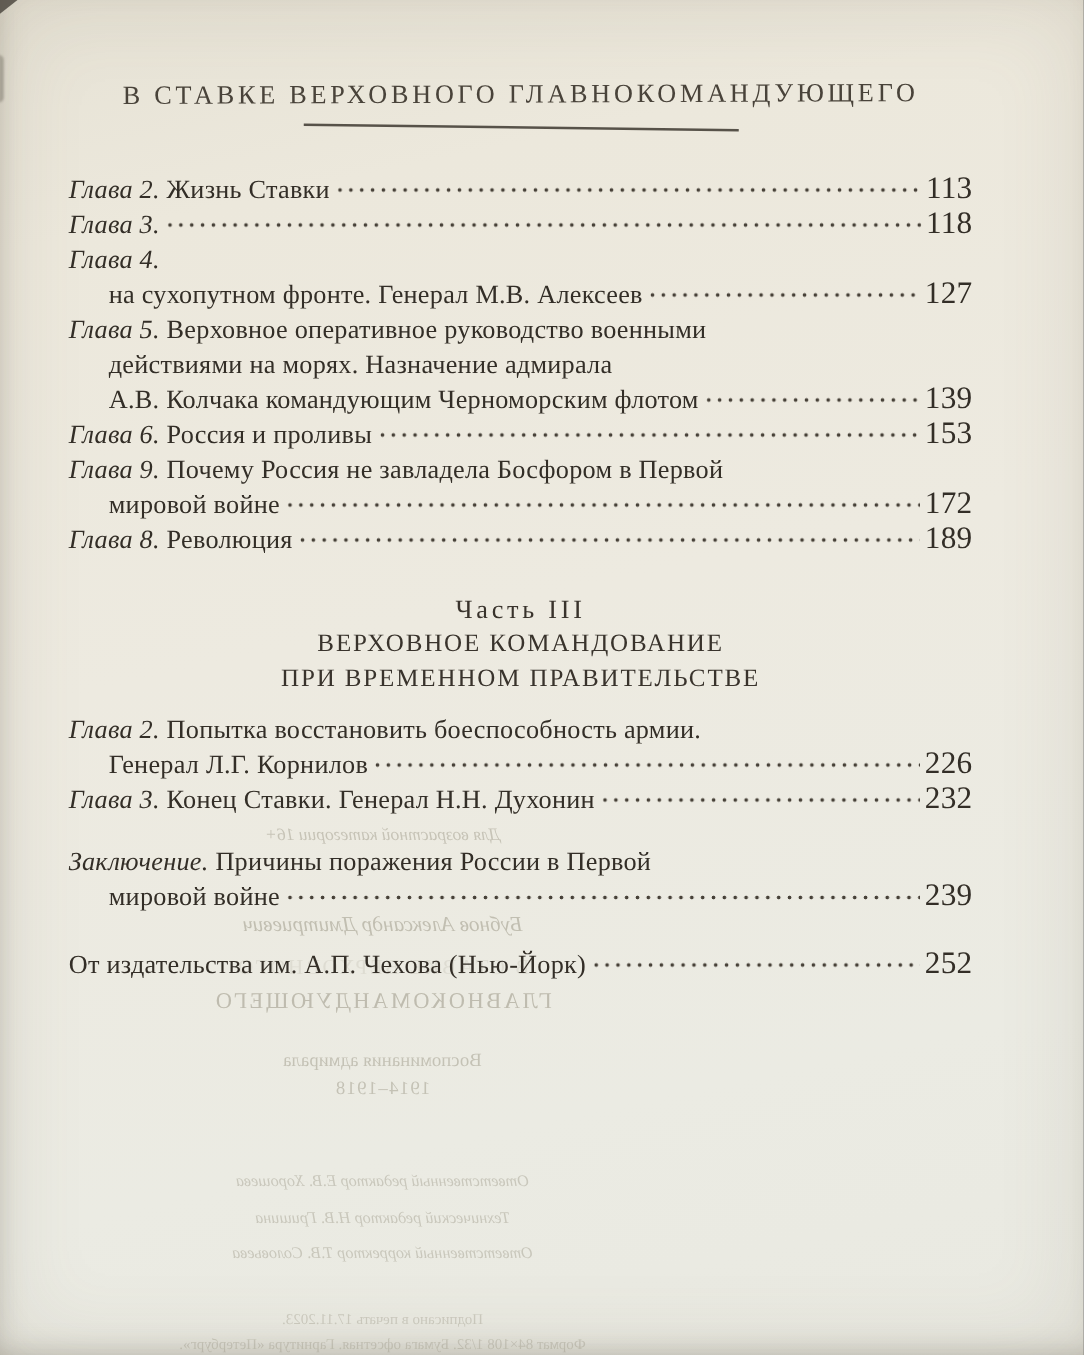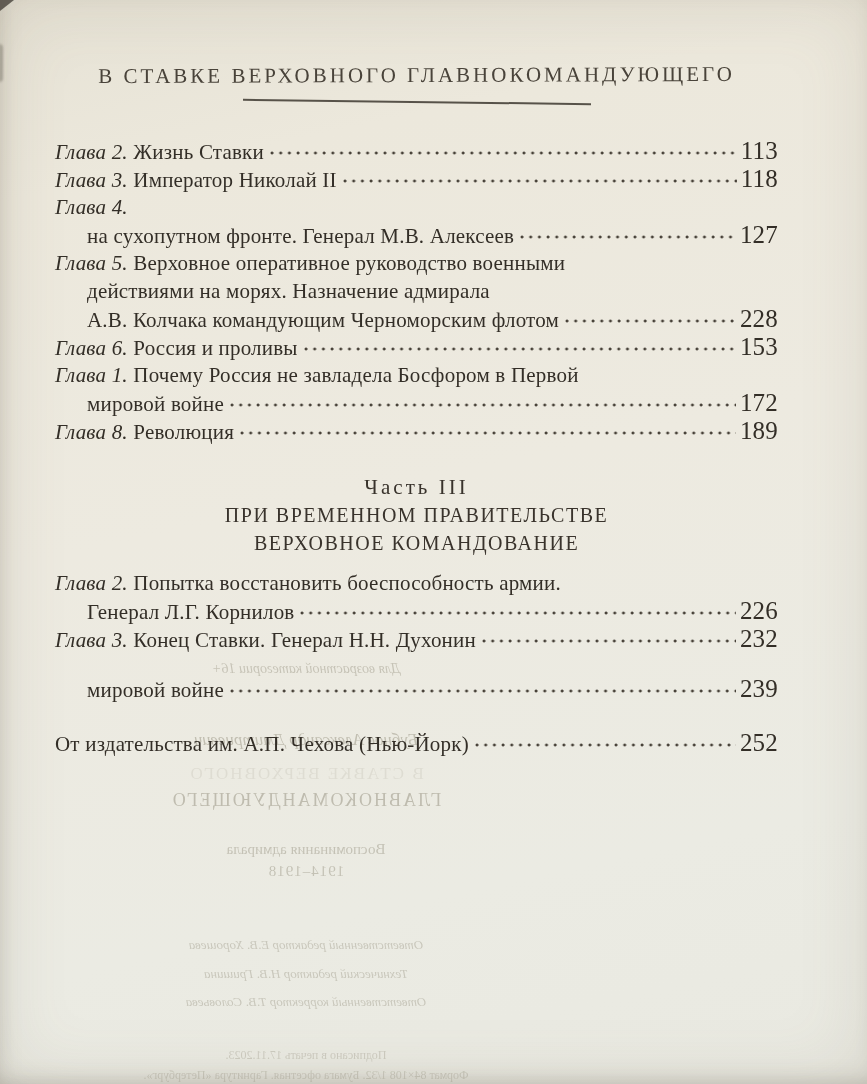--- a/index.html
+++ b/index.html
@@ -96,21 +96,20 @@
 
     <div class="toc toc-a" id="toc-part2">
         <div class="toc-line">
           <span class="em">Глава 2.</span>
           <span>&nbsp;Жизнь Ставки</span>
           <span class="leader"></span>
           <span class="page-num">113</span>
         </div>
         <div class="toc-line">
           <span class="em">Глава 3.</span>
-          <span>&nbsp;Император Николай II</span>
           <span class="leader"></span>
           <span class="page-num">118</span>
         </div>
         <div class="toc-line">
           <span class="em">Глава 4.</span>
         </div>
         <div class="toc-line indent">
           <span>на сухопутном фронте. Генерал М.В. Алексеев</span>
           <span class="leader"></span>
           <span class="page-num">127</span>
@@ -118,69 +117,73 @@
         <div class="toc-line">
           <span class="em">Глава 5.</span>
           <span>&nbsp;Верховное оперативное руководство военными</span>
         </div>
         <div class="toc-line indent">
           <span>действиями на морях. Назначение адмирала</span>
         </div>
         <div class="toc-line indent">
           <span>А.В. Колчака командующим Черноморским флотом</span>
           <span class="leader"></span>
-          <span class="page-num">228</span>
+          <span class="page-num">139</span>
         </div>
         <div class="toc-line">
           <span class="em">Глава 6.</span>
           <span>&nbsp;Россия и проливы</span>
           <span class="leader"></span>
           <span class="page-num">153</span>
         </div>
         <div class="toc-line">
-          <span class="em">Глава 1.</span>
+          <span class="em">Глава 9.</span>
           <span>&nbsp;Почему Россия не завладела Босфором в Первой</span>
         </div>
         <div class="toc-line indent">
           <span>мировой войне</span>
           <span class="leader"></span>
           <span class="page-num">172</span>
         </div>
         <div class="toc-line">
           <span class="em">Глава 8.</span>
           <span>&nbsp;Революция</span>
           <span class="leader"></span>
           <span class="page-num">189</span>
         </div>
       </div>
 
     <div class="part-heading">
       <div class="part-kicker">Часть III</div>
+      <div class="part-title">ВЕРХОВНОЕ КОМАНДОВАНИЕ</div>
       <div class="part-title">ПРИ ВРЕМЕННОМ ПРАВИТЕЛЬСТВЕ</div>
-      <div class="part-title">ВЕРХОВНОЕ КОМАНДОВАНИЕ</div>
     </div>
 
     <div class="toc toc-b" id="toc-part3">
         <div class="toc-line">
           <span class="em">Глава 2.</span>
           <span>&nbsp;Попытка восстановить боеспособность армии.</span>
         </div>
         <div class="toc-line indent">
           <span>Генерал Л.Г. Корнилов</span>
           <span class="leader"></span>
           <span class="page-num">226</span>
         </div>
         <div class="toc-line">
           <span class="em">Глава 3.</span>
           <span>&nbsp;Конец Ставки. Генерал Н.Н. Духонин</span>
           <span class="leader"></span>
           <span class="page-num">232</span>
         </div>
       </div>
     <div class="toc toc-conclusion" id="toc-conclusion">
+        <div class="toc-line">
+          <span class="em">Заключение.</span>
+          <span>&nbsp;Причины поражения России в Первой</span>
+        </div>
         <div class="toc-line indent">
           <span>мировой войне</span>
           <span class="leader"></span>
           <span class="page-num">239</span>
         </div>
       </div>
     <div class="toc toc-publisher" id="toc-publisher">
         <div class="toc-line">
           <span>От издательства им. А.П. Чехова (Нью-Йорк)</span>
           <span class="leader"></span>

